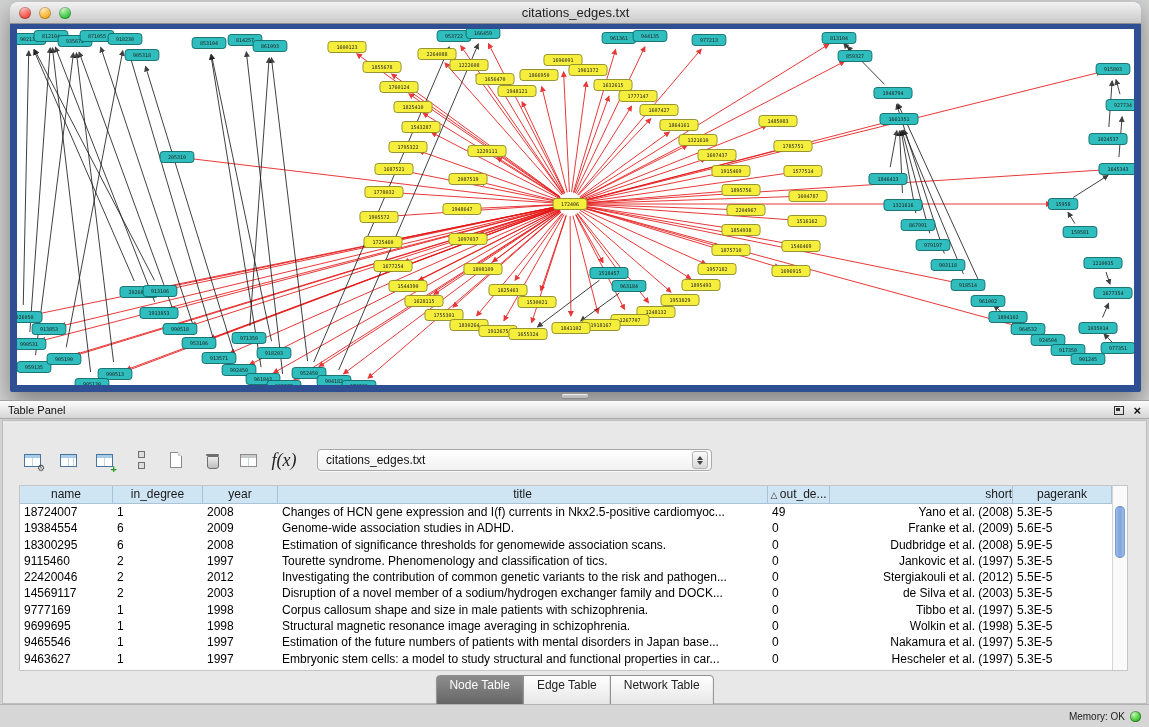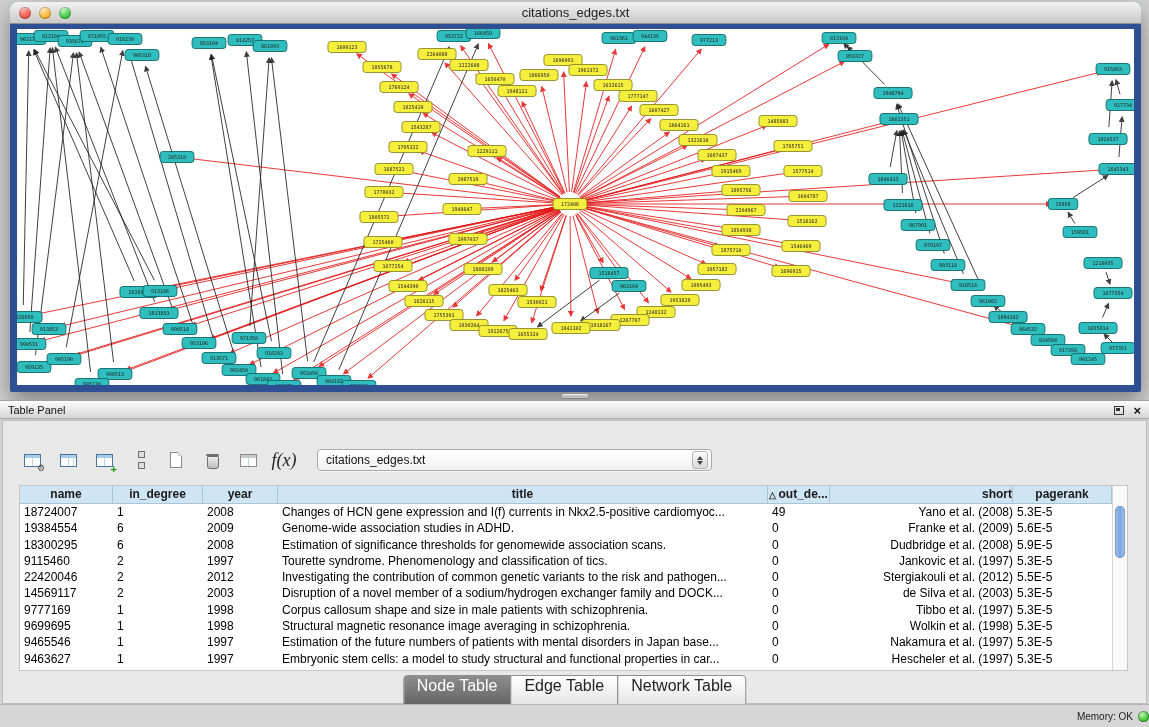--- a/index.html
+++ b/index.html
@@ -84,50 +84,50 @@
   .combo-btn { width:16px; height:18px; margin-right:3px; border-radius:3px;
            background:linear-gradient(#fbfbfb,#d8d8d8); border:1px solid #b5b5b5;
            display:flex; flex-direction:column; align-items:center; justify-content:center; gap:1px; }
   .combo-btn i { display:block; width:0; height:0; }
   .combo-btn .up { border-left:3px solid transparent; border-right:3px solid transparent; border-bottom:4px solid #444; }
   .combo-btn .dn { border-left:3px solid transparent; border-right:3px solid transparent; border-top:4px solid #444; }
 
   
   .table-wrap { position:absolute; left:16px; top:64px; width:1109px; height:186px;
                 background:#fff; border:1px solid #c6c6c6; overflow:hidden; }
-  .thead { display:flex; height:18px; margin-right:15px;font-weight:bold; }
+  .thead { display:flex; height:18px; margin-right:15px; }
   .th { background:#cfe5f3; border-right:1px solid #a9c4d6; border-bottom:1px solid #a9c4d6;
         font-size:12px; color:#1a1a1a; text-align:center; line-height:17px; height:18px;
         white-space:nowrap; overflow:hidden; }
   .th .sort { font-size:9px; color:#333; }
   .tbody { margin-right:15px; }
   .tr { display:flex; height:16.3px; background:#fff; }
   .td { font-size:12px; color:#000; line-height:16px; padding-left:4px;
         white-space:nowrap; overflow:hidden; }
   .c0 { width:93px; }  .c1 { width:90px; } .c2 { width:75px; }
   .c3 { width:490px; } .c4 { width:62px; } .c5 { width:183px; text-align:right; padding-left:0; }
   .c6 { width:95px; flex:1; }
   .vscroll { position:absolute; right:0; top:0; bottom:0; width:15px;
              background:#fafafa; border-left:1px solid #d4d4d4; }
   .thumb { position:absolute; left:2px; right:2px; top:20px; height:52px; border-radius:6px;
            background:linear-gradient(90deg,#a6c4ec,#7ca4dd 50%,#a6c4ec);
            box-shadow:inset 0 0 0 1px #7d9cc9; }
 
   
   .tabs { position:absolute; left:50%; top:254px; transform:translateX(-50%); display:flex; }
-  .tab { height:37px; line-height:19px; padding:0 13px; font-size:16px; color:#222;
+  .tab { height:37px; line-height:19px; padding:0 13px; font-size:12px; color:#222;
          background:linear-gradient(#ffffff,#e0e0e0); border:1px solid #8f8f8f; margin-left:-1px; }
   .tab:first-child { border-radius:4px 0 0 4px; margin-left:0; }
   .tab:last-child { border-radius:0 4px 4px 0; }
   .tab.sel { background:linear-gradient(#8d8d8d,#5c5c5c); color:#fff; }
 
   
   .statusbar { position:absolute; left:0; top:704px; width:1149px; height:23px;
                background:#d6d6d6; border-top:1px solid #b2b2b2;
-               display:flex; align-items:center; justify-content:flex-end; gap:5px; }
+               display:flex; align-items:center; justify-content:flex-end; gap:5px; padding-right:8px; }
   .mem-label { font-size:10px; color:#222; }
   .mem-dot { width:11px; height:11px; border-radius:50%;
              background:radial-gradient(circle at 35% 30%, #c4f4b7, #4fce3e 55%, #1d8f1d);
              box-shadow:inset 0 0 0 1px rgba(0,0,0,.3); }
 </style>
 </head>
 <body>
 
 <div id="screen">
 

